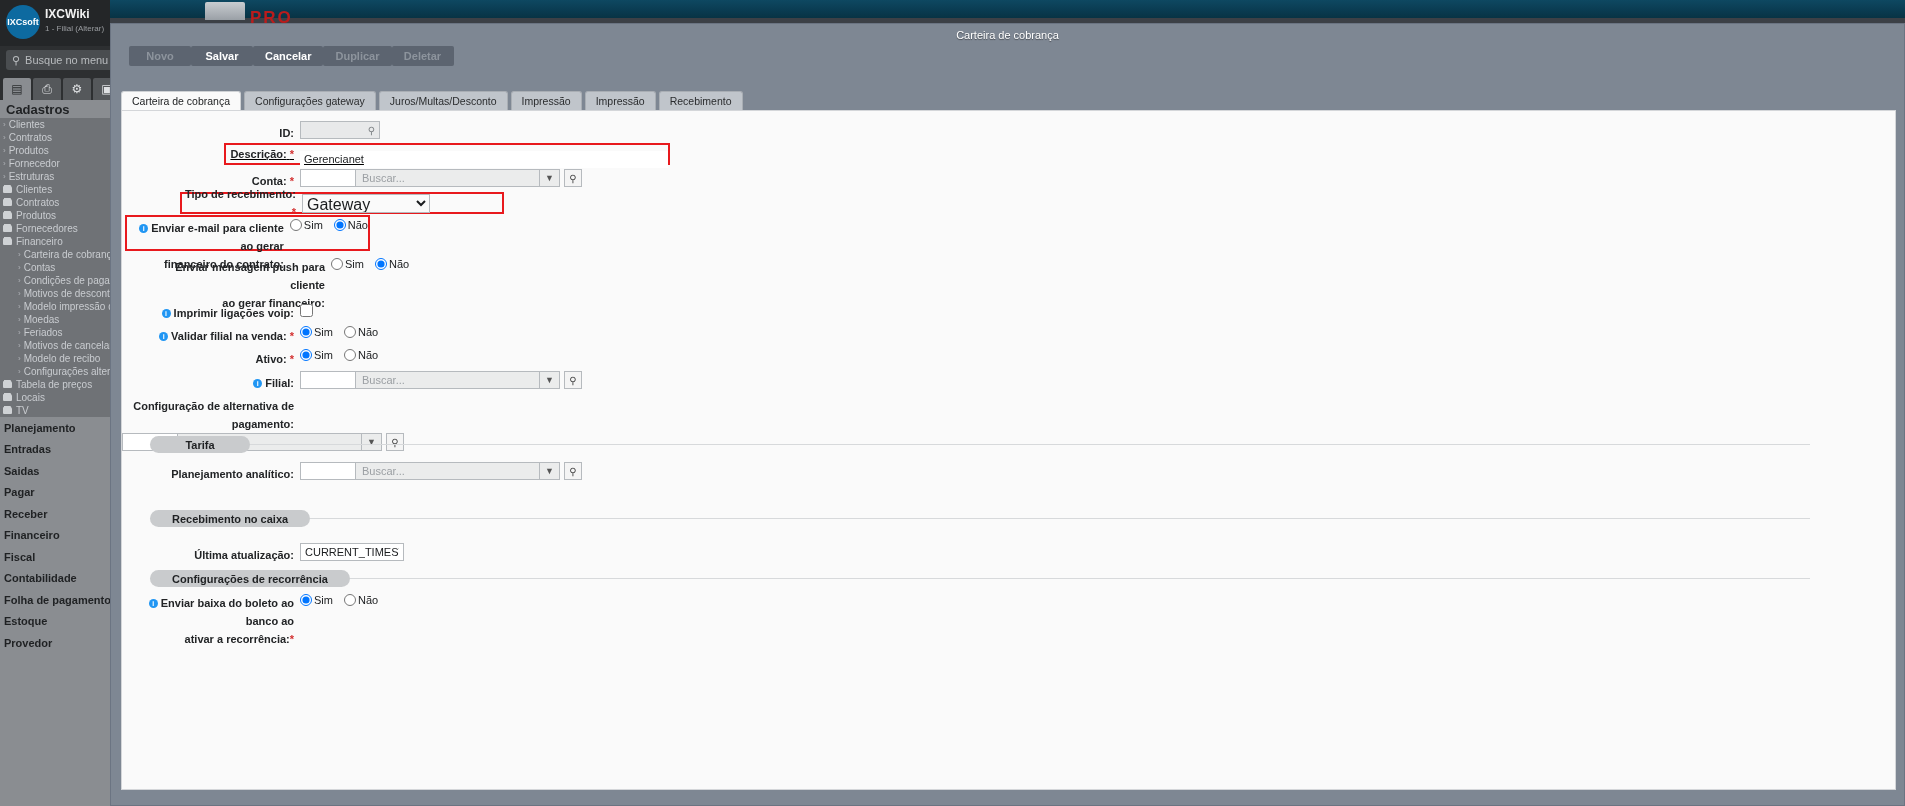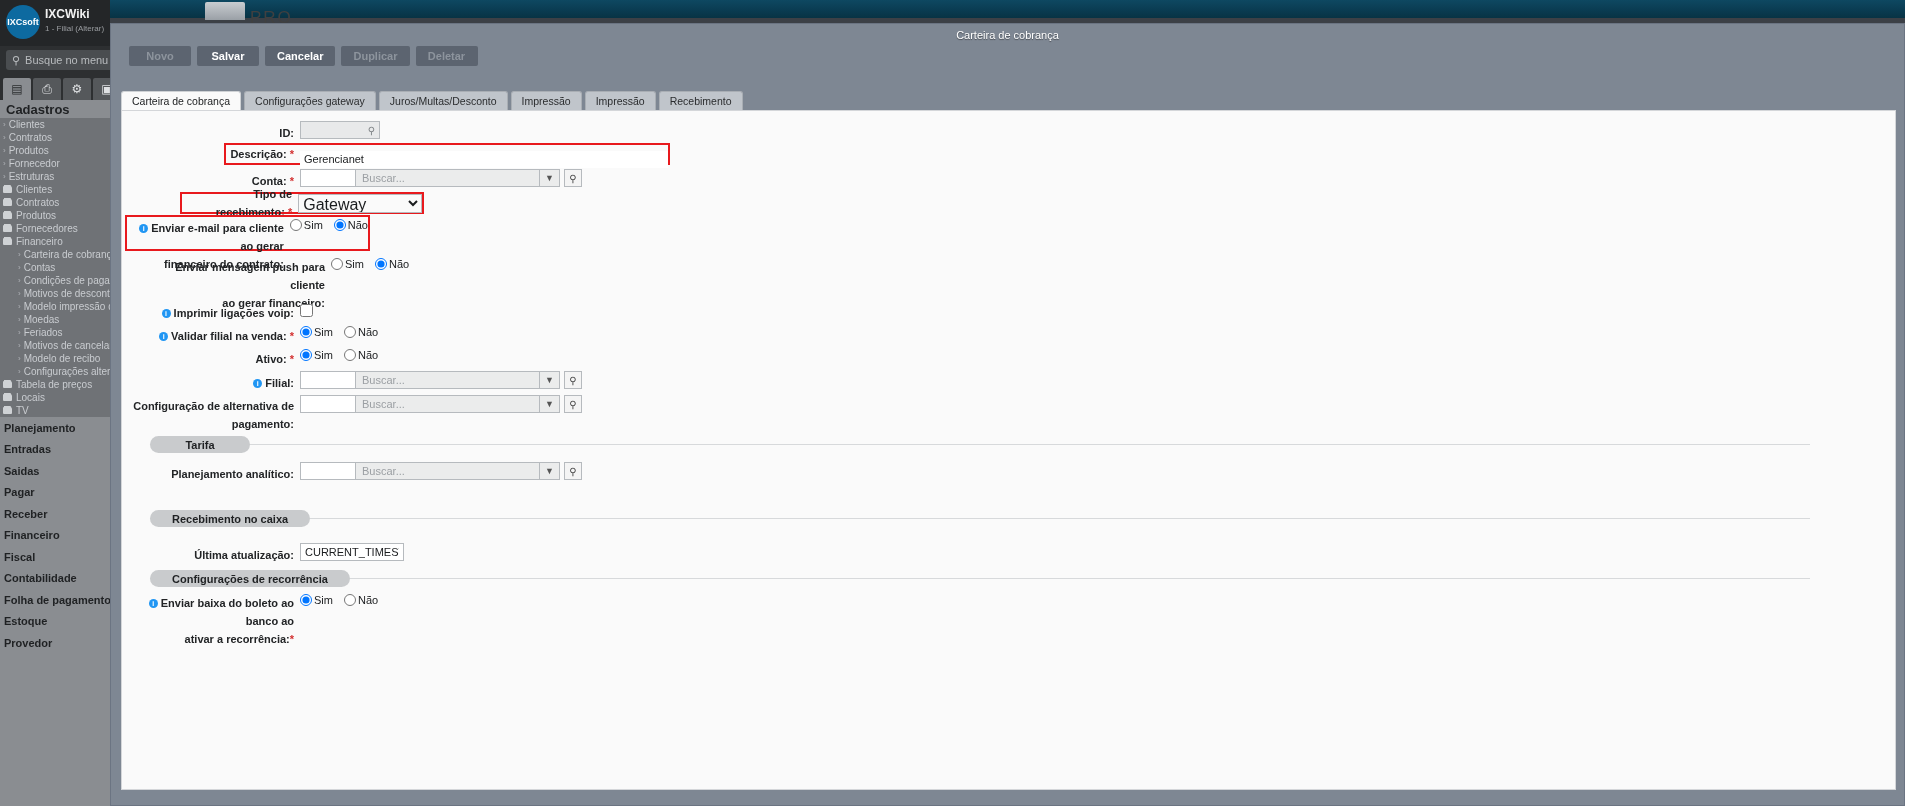--- a/index.html
+++ b/index.html
@@ -16,21 +16,21 @@
   .app-topbar {
     position: absolute; left: 0; top: 0; width: 1905px; height: 18px;
     background: linear-gradient(180deg,#0e4861 0%,#0a3c52 55%,#083344 100%);
   }
   .app-topbar-dark {
     position: absolute; left: 0; top: 18px; width: 1905px; height: 10px;
     background: #3c4046;
   }
   .pro-badge {
     position: absolute; left: 250px; top: 8px;
-    color: #404040; font-size: 17px; font-weight: normal; letter-spacing: 2px;
+    color: #b91c1c; font-size: 17px; font-weight: bold; letter-spacing: 2px;
   }
   .topbar-tab {
     position: absolute; left: 205px; top: 2px; width: 40px; height: 18px;
     background: linear-gradient(180deg,#c9cdd1,#9aa0a6);
     border-radius: 2px 2px 0 0;
   }
   .app-body-bg {
     position: absolute; left: 110px; top: 28px; width: 1795px; height: 778px;
     background: #e9eaec;
   }
@@ -112,21 +112,21 @@
     border: 1px solid #6b7482;
   }
   .modal-header {
     position: relative; height: 22px;
     display: flex; align-items: center; justify-content: center;
   }
   .modal-title { color: #ffffff; font-size: 11px; text-shadow: 0 1px 1px rgba(0,0,0,.45); }
 
   .toolbar {
     position: absolute; left: 18px; top: 22px;
-    display: flex; gap: 6px;
+    display: flex; gap: 0;
   }
   .tb-btn {
     height: 20px; min-width: 62px; padding: 0 12px;
     background: #5c6470; color: #ffffff;
     font-size: 11px; font-weight: bold;
     display: flex; align-items: center; justify-content: center;
     border: none; border-radius: 2px; cursor: pointer;
     font-family: "Liberation Sans", sans-serif;
   }
   .tb-btn.disabled { color: #8d949d; cursor: default; }
@@ -423,42 +423,42 @@
 
     <div class="panel">
 
       <div class="row" style="left:0; top:10px;">
         <div class="lbl">ID:</div>
         <div class="txt ro" style="width:80px; display:flex; align-items:center; justify-content:flex-end;">
           <span class="search-icon-inline">⚲</span>
         </div>
       </div>
 
-      <div class="row hl" style="left:102px; top:32px; width:446px; height:22px; align-items:center;">
+      <div class="row hl" style="left:102px; top:32px; width:446px; height:22px; align-items:center;text-decoration:underline;">
         <div class="lbl" style="width:74px; padding-top:0;">
           <span>Descrição:</span>
           <span class="req">*</span>
         </div>
         <input class="txt" style="width: auto; flex: 1 1 0%; border: none; background: rgb(255, 255, 255); height: 17px; margin-top: 10px;" value="Gerencianet">
       </div>
 
       <div class="row" style="left:0; top:58px;">
         <div class="lbl">
           <span>Conta:</span>
           <span class="req">*</span>
         </div>
         <div class="searchbox">
           <div class="sb-key"></div>
           <div class="sb-val">Buscar...</div>
           <div class="sb-caret">▼</div>
           <div class="sb-mag">⚲</div>
         </div>
       </div>
 
-      <div class="row hl" style="left:58px; top:81px; width:244px; height:22px; align-items:center;">
+      <div class="row hl" style="left:58px; top:81px; width:324px; height:22px; align-items:center;">
         <div class="lbl" style="width:120px; padding-top:0;">
           <span>Tipo de recebimento:</span>
           <span class="req">*</span>
         </div>
         <select class="sel" id="tipo-sel"><option value="Gateway">Gateway</option></select>
       </div>
 
       <div class="row hl" style="left:3px; top:104px; width:245px; height:36px;">
         <div class="lbl" style="width:175px; text-align:right; padding-top:2px;">
           <span class="info">i</span><span>Enviar e-mail para cliente ao gerar</span>
@@ -539,21 +539,21 @@
           <span class="info">i</span><span>Filial:</span>
         </div>
         <div class="searchbox">
           <div class="sb-key"></div>
           <div class="sb-val">Buscar...</div>
           <div class="sb-caret">▼</div>
           <div class="sb-mag">⚲</div>
         </div>
       </div>
 
-      <div class="row" style="left:0; top:284px;">
+      <div class="row" style="left:0; top:284px;flex-direction:column;">
         <div class="lbl" style="padding-top:2px;">
           <span>Configuração de alternativa de</span>
           <span class="l2">pagamento:</span>
         </div>
         <div class="searchbox">
           <div class="sb-key"></div>
           <div class="sb-val">Buscar...</div>
           <div class="sb-caret">▼</div>
           <div class="sb-mag">⚲</div>
         </div>

